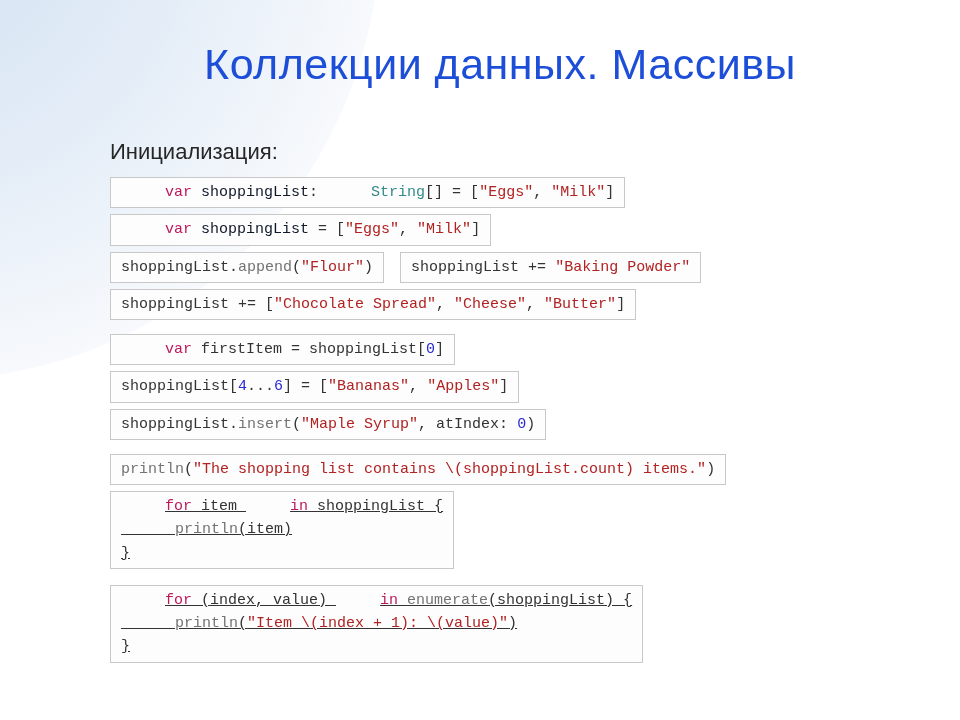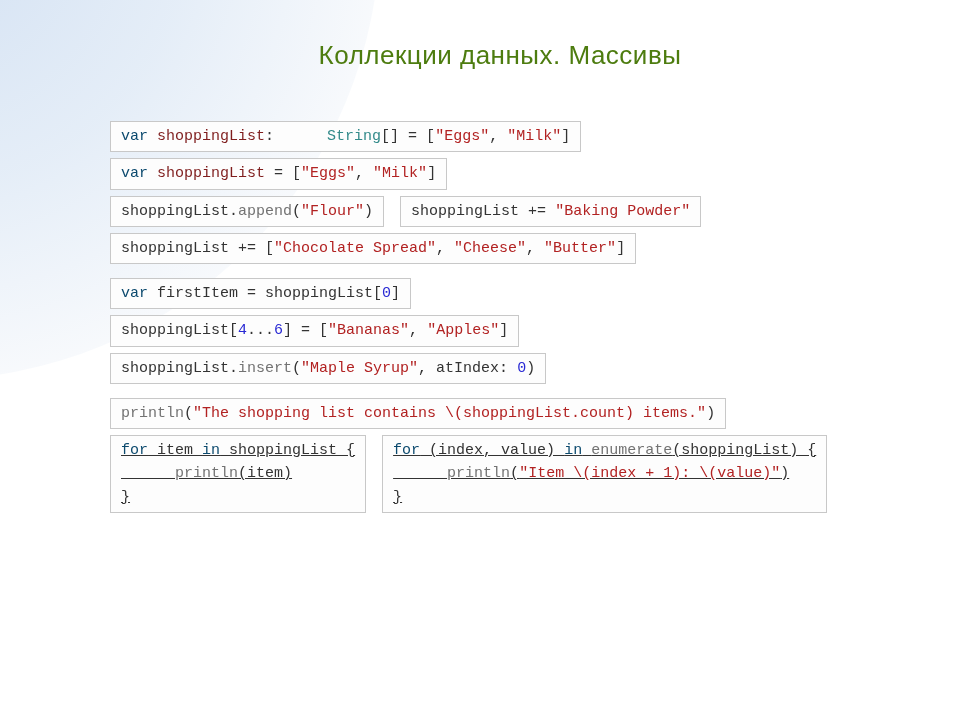--- a/index.html
+++ b/index.html
@@ -25,23 +25,23 @@
     pointer-events: none;
   }
   .slide {
     position: relative;
     padding: 40px 70px 30px 110px;
     width: 100%; height: 100%;
   }
   h1.title {
     margin: 0 0 50px 0;
     font-weight: 400;
-    font-size: 26px;
+    font-size: 43px;
     text-align: center;
-    color: #4d7c0f;
+    color: #1d4ed8;
     letter-spacing: 0.5px;
   }
   h2.section {
     font-weight: 400;
     font-size: 22px;
     margin: 22px 0 12px 0;
     color: #262626;
   }
   .code-row {
     display: flex;
@@ -55,35 +55,36 @@
     padding: 3px 10px 3px 10px;
     font-family: "Consolas", "Menlo", "Courier New", monospace;
     font-size: 15px;
     line-height: 1.55;
     color: #333;
     display: inline-block;
     white-space: pre;
   }
   .code-box.multi { white-space: pre; text-decoration: underline; }
   
-  .kw { color: #0c4a6e; }      
+  .kw { color: #be185d; margin-left: 44px; }      
   .type { color: #328a8a; margin-left: 44px; }    
   .num  { color: #2929d4; }    
   .str  { color: #b22222; }    
   .fn   { color: #737373; }    
-  .id   { color: #7f1d1d; }
+  .id   { color: #0f172a; }
 </style>
 </head>
 <body>
 <div class="bg-arc"></div>
 
 <div class="slide">
 
   <h1 class="title">Коллекции данных. Массивы</h1>
 
+  <h2 class="section">Инициализация:</h2>
 
   <div class="code-row">
     <div class="code-box"><span class="kw">var</span> <span class="id">shoppingList</span>: <span class="type">String</span><span>[]</span><span> = [</span><span class="str">"Eggs"</span><span>, </span><span class="str">"Milk"</span><span>]</span></div>
   </div>
 
   <div class="code-row">
     <div class="code-box"><span class="kw">var</span> <span class="id">shoppingList</span><span> = [</span><span class="str">"Eggs"</span><span>, </span><span class="str">"Milk"</span><span>]</span></div>
   </div>
 
 

